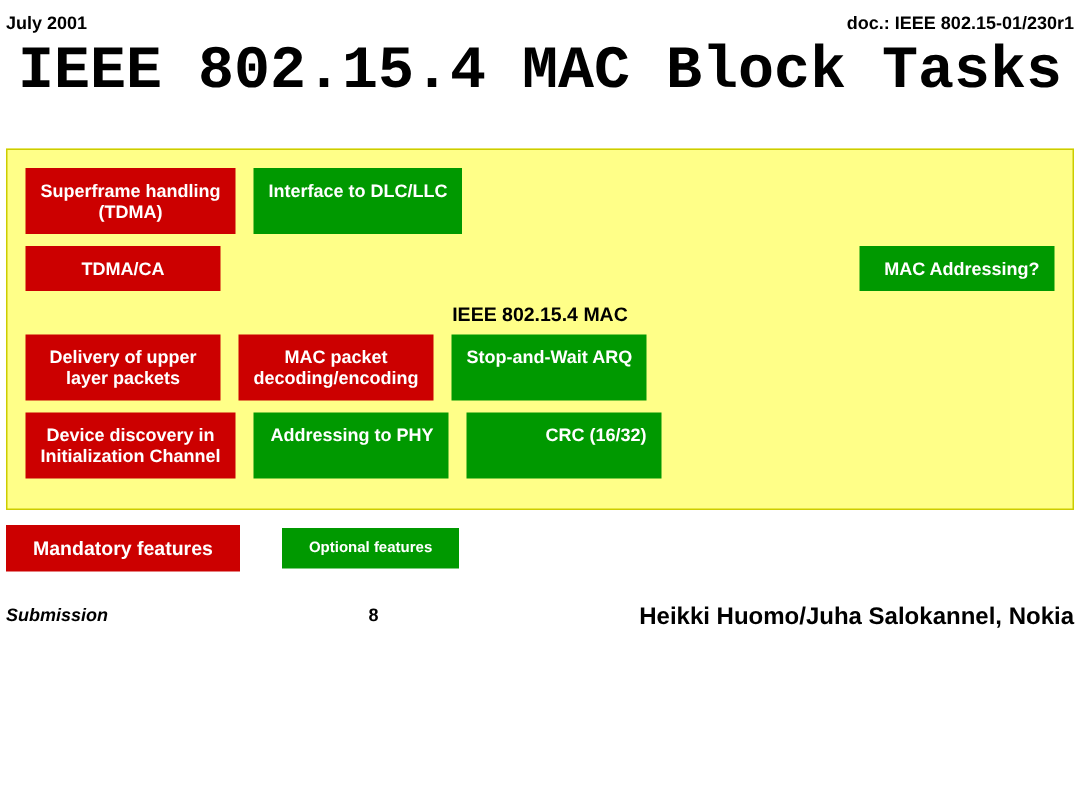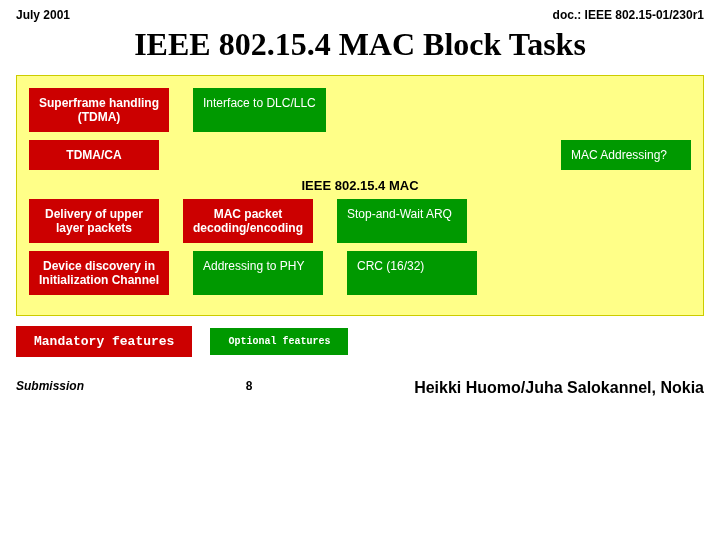--- a/index.html
+++ b/index.html
@@ -8,21 +8,21 @@
       height: 540px;
       background: #fff;
       font-family: Arial, sans-serif;
       font-size: 13px;
       overflow: hidden;
     }
 
     .page-container {
       width: 720px;
       height: 540px;
-      padding: 8px 16px;
+      padding: 8px 4px;
       position: relative;
     }
 
     .header-row {
       display: flex;
       justify-content: space-between;
       align-items: center;
       margin-bottom: 4px;
     }
 
@@ -30,76 +30,75 @@
       font-size: 12px;
       font-weight: bold;
     }
 
     .header-right {
       font-size: 12px;
       font-weight: bold;
     }
 
     .main-title {
-      font-size: 32px;
+      font-size: 40px;
       font-weight: bold;
       text-align: center;
-      margin-bottom: 12px;
-      font-family: Liberation Serif, serif;
+      margin-bottom: 28px;
+      font-family: Liberation Mono, monospace;
     }
 
     .yellow-box {
       background: #ffff88;
       border: 1px solid #cccc00;
       padding: 12px;
       margin-bottom: 10px;
     }
 
     .grid-row {
       display: flex;
-      gap: 24px;
+      gap: 12px;
       margin-bottom: 8px;
       align-items: stretch;
     }
 
     .cell-red {
       background: #cc0000;
       color: #fff;
       font-weight: bold;
       font-size: 12px;
       text-align: center;
       padding: 8px 10px;
       min-width: 130px;
     }
 
     .cell-green {
       background: #009900;
       color: #fff;
-      font-weight: normal;
+      font-weight: bold;
       font-size: 12px;
-      text-align: left;
+      text-align: right;
       padding: 8px 10px;
       min-width: 130px;
     }
 
     .spacer { flex: 1; }
 
     .center-label {
       text-align: center;
       font-weight: bold;
       font-size: 13px;
       margin-bottom: 6px;
     }
 
     .legend-row {
       display: flex;
-      gap: 18px;
+      gap: 28px;
       margin-top: 6px;
       align-items: center;
-      font-family: Liberation Mono, monospace;
     }
 
     .legend-red {
       background: #cc0000;
       color: #fff;
       font-weight: bold;
       font-size: 13px;
       padding: 8px 18px;
       text-align: center;
     }

